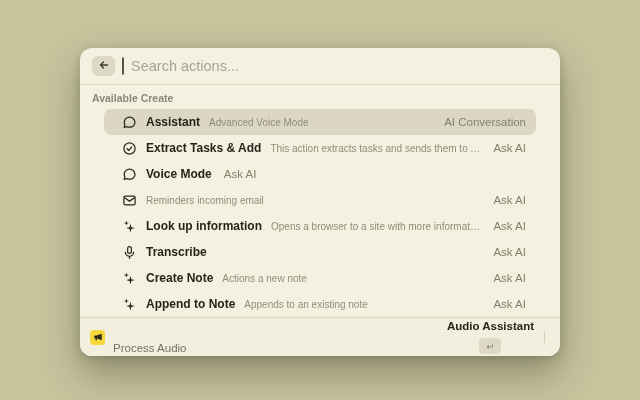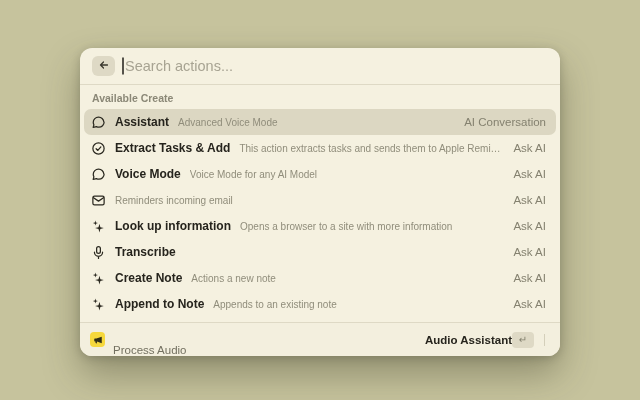--- a/index.html
+++ b/index.html
@@ -37,38 +37,38 @@
   .caret {
     position:absolute; left:0; top:50%;
     transform:translateY(-50%);
     width:1.5px; height:17px;
     background:#55524a;
   }
   .search-input {
     width:100%; border:none; outline:none; background:transparent;
     font-family:"Liberation Sans", sans-serif;
     font-size:14.5px; color:#26241d;
-    padding-left:3px;
+    padding-left:9px;
   }
   .search-input::placeholder { color:#a7a392; opacity:1; }
   
   .section-header {
     flex:0 0 21px;
     padding:7px 12px 0;
     font-size:10.5px; font-weight:700;
     color:#8b8877;
   }
   
   .list { flex:1 1 auto; overflow:hidden; padding:3px 0 0; }
   .row {
     height:26px;
-    margin:0 4px;
+    margin:0 24px;
     border-radius:7px;
     display:flex; align-items:center;
-    padding:0 10px 0 7px;
+    padding:0 10px 0 18px;
     cursor:pointer;
   }
   .row.selected { background:#dcd7c2; }
   .row-icon {
     width:15px; height:15px; flex:0 0 15px;
     display:flex; align-items:center; justify-content:center;
     color:#2b2920;
   }
   .row-icon svg { width:15px; height:15px; display:block; }
   .row-title {
@@ -99,24 +99,24 @@
   .app-icon {
     width:15px; height:15px; border-radius:4px;
     background:#f6d83c;
     display:flex; align-items:center; justify-content:center;
     color:#2f2d16;
   }
   .app-icon svg { width:10px; height:10px; display:block; }
   .app-name { font-size:11.5px; color:#737060;margin-top:21px; }
   .footer-spacer { flex:1; }
   .footer-action {
-    display:flex; align-items:center; 
+    display:flex; align-items:center; gap:6px;
     background:none; border:none; cursor:pointer;
     font-family:"Liberation Sans", sans-serif;
-    padding:2px 3px; border-radius:5px;
+    padding:2px 3px; border-radius:5px;flex-direction:column;
   }
   .primary-label { font-size:11.5px; font-weight:700; color:#26241d; }
   .actions-label { font-size:11.5px; color:#84816f; }
   .keycap {
     min-width:16px; height:16px;
     padding:0 3px;
     background:#ded9c5; border-radius:4px;
     display:flex; align-items:center; justify-content:center;
     font-size:10px; color:#84816f;
   }
@@ -166,21 +166,20 @@
     <span class="row-subtitle">This action extracts tasks and sends them to Apple Reminders</span>
     <span class="row-accessory">Ask AI</span>
   </div>
       <div class="row">
     <span class="row-icon">
           <svg viewBox="0 0 24 24" fill="none" stroke="currentColor" stroke-width="2" stroke-linecap="round" stroke-linejoin="round">
             <path d="M21 11.3a8.3 8.3 0 0 1-8.4 8.2 8.6 8.6 0 0 1-3.9-.9L3.5 19.7l1.1-4.1a8 8 0 0 1-1-3.9 8.3 8.3 0 0 1 8.4-8.2 8.3 8.3 0 0 1 8.5 7.8z"></path>
           </svg>
         </span>
     <span class="row-title">Voice Mode</span>
-    <span class="row-subtitle">Voice Mode for any AI Model</span>
     <span class="row-accessory">Ask AI</span>
   </div>
       <div class="row">
     <span class="row-icon">
           <svg viewBox="0 0 24 24" fill="none" stroke="currentColor" stroke-width="2" stroke-linecap="round" stroke-linejoin="round">
             <rect x="3" y="5" width="18" height="14" rx="2.5"></rect>
             <path d="M4 7.5 12 13l8-5.5"></path>
           </svg>
         </span>
     <span class="row-subtitle">Reminders incoming email</span>

